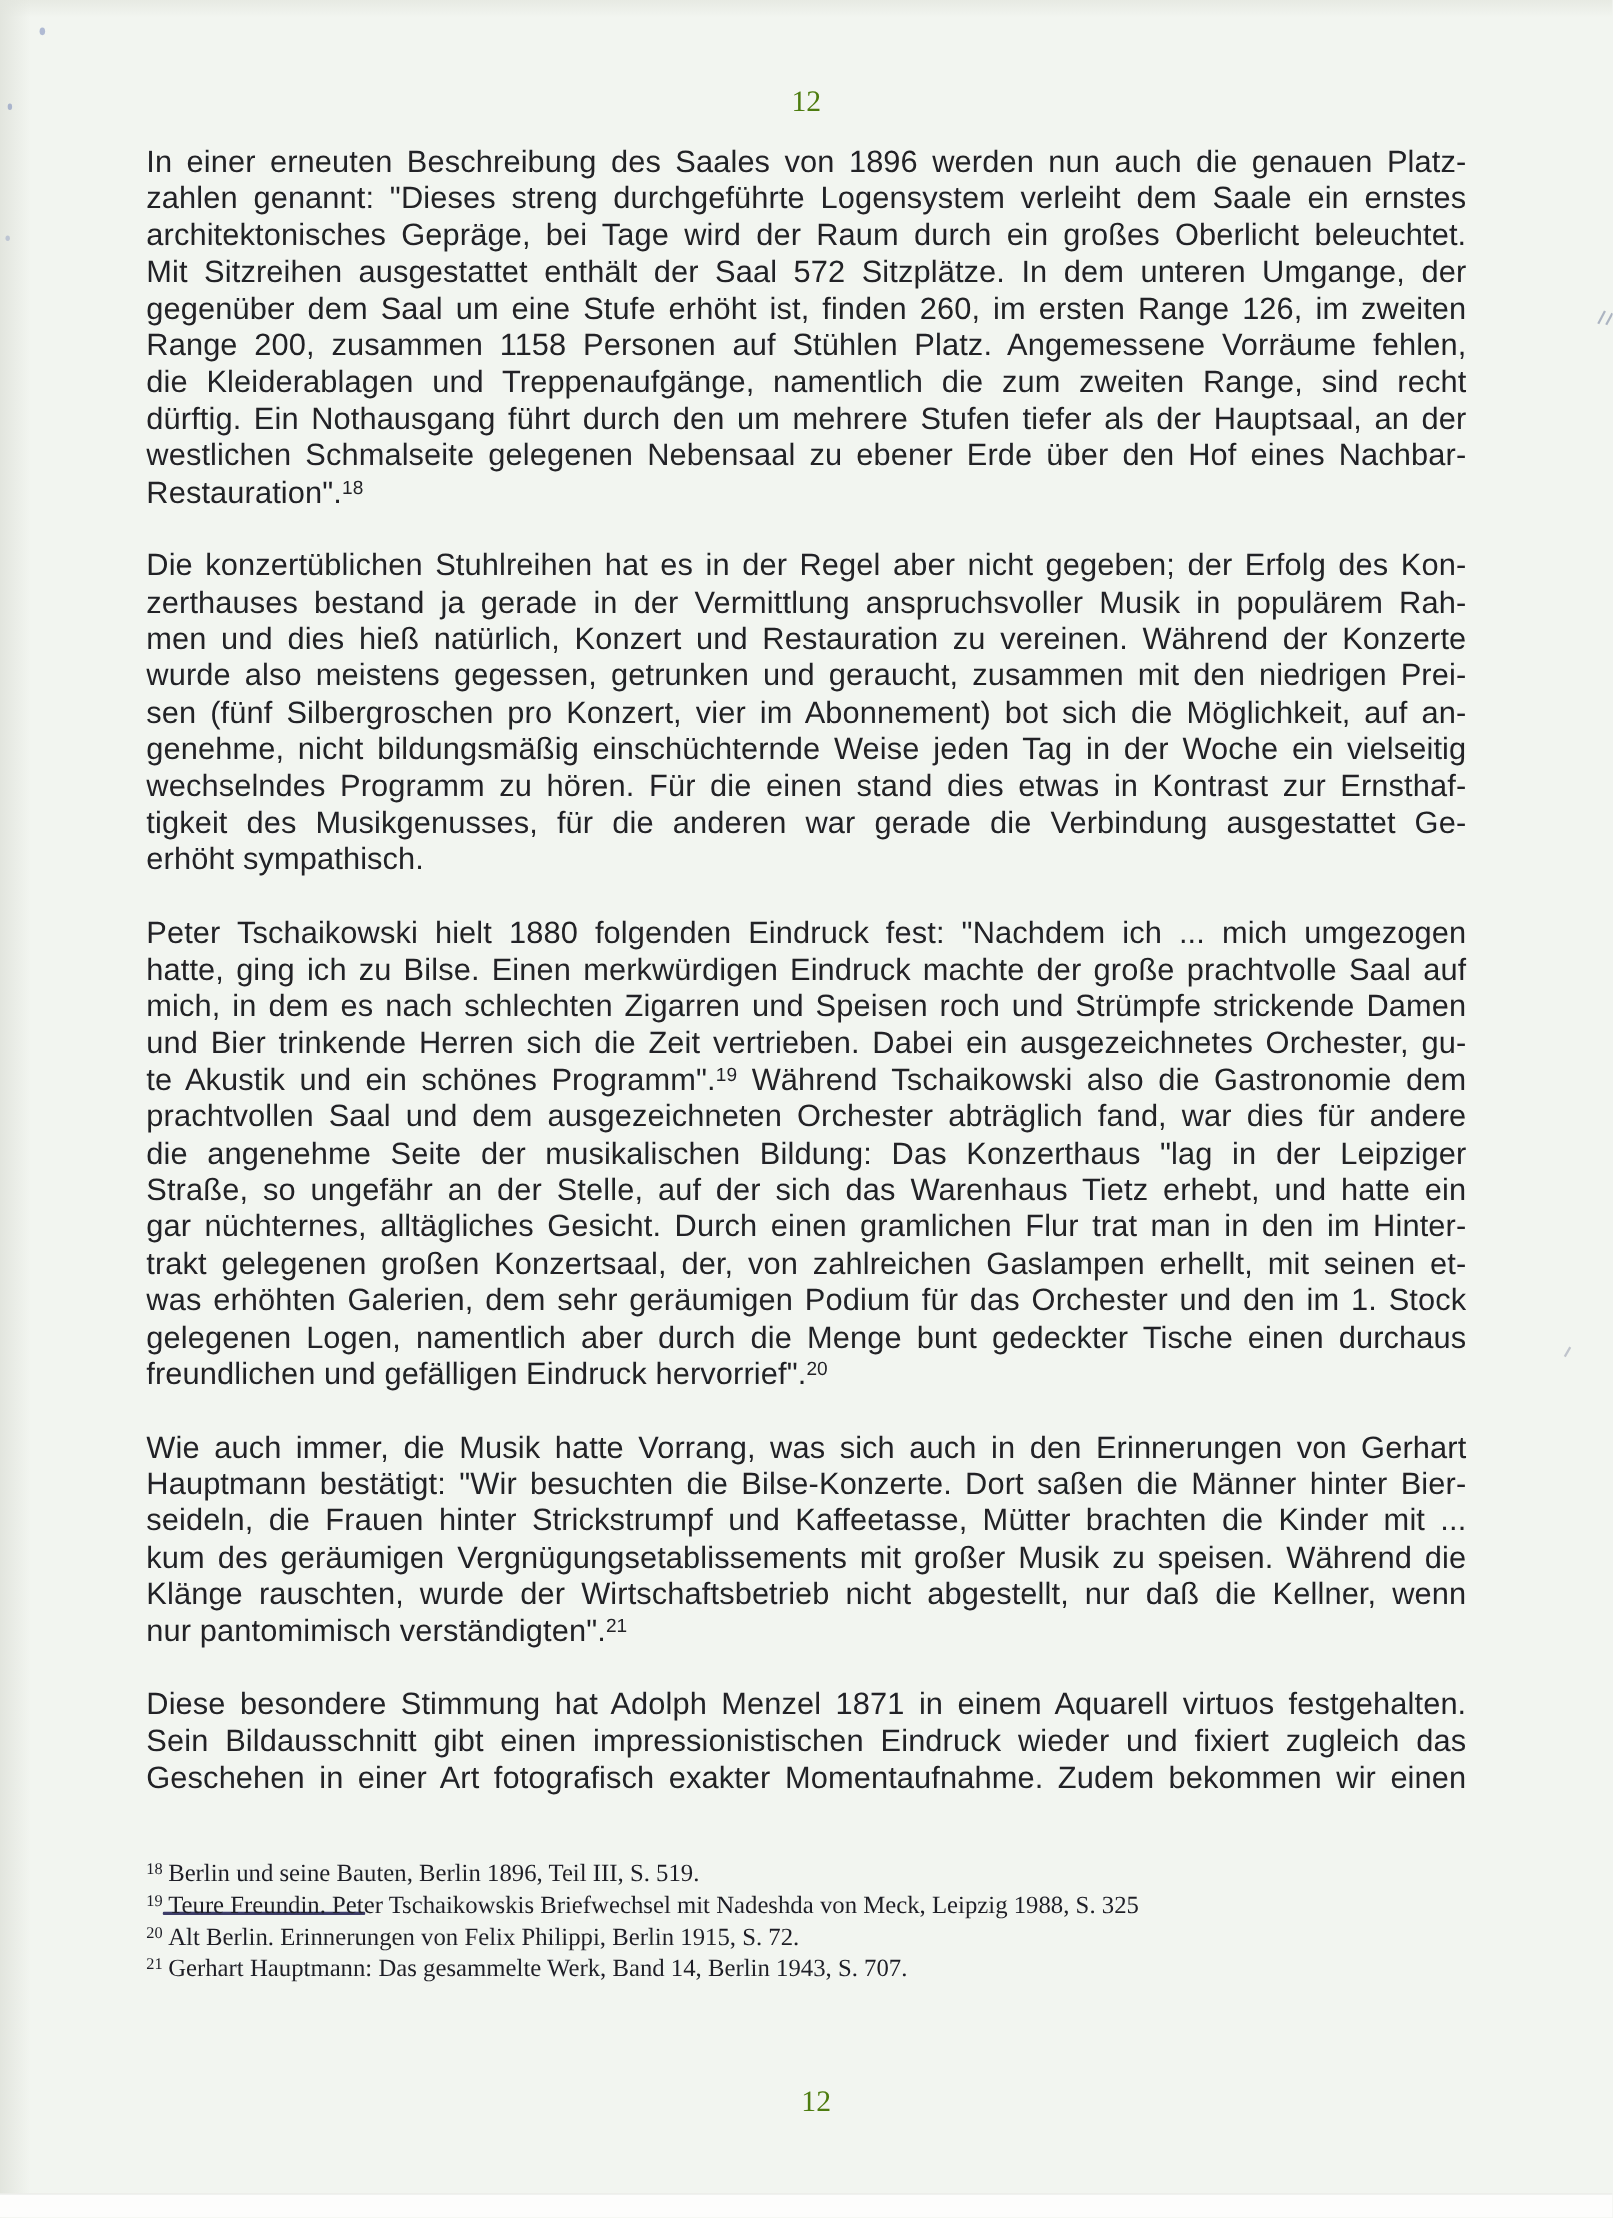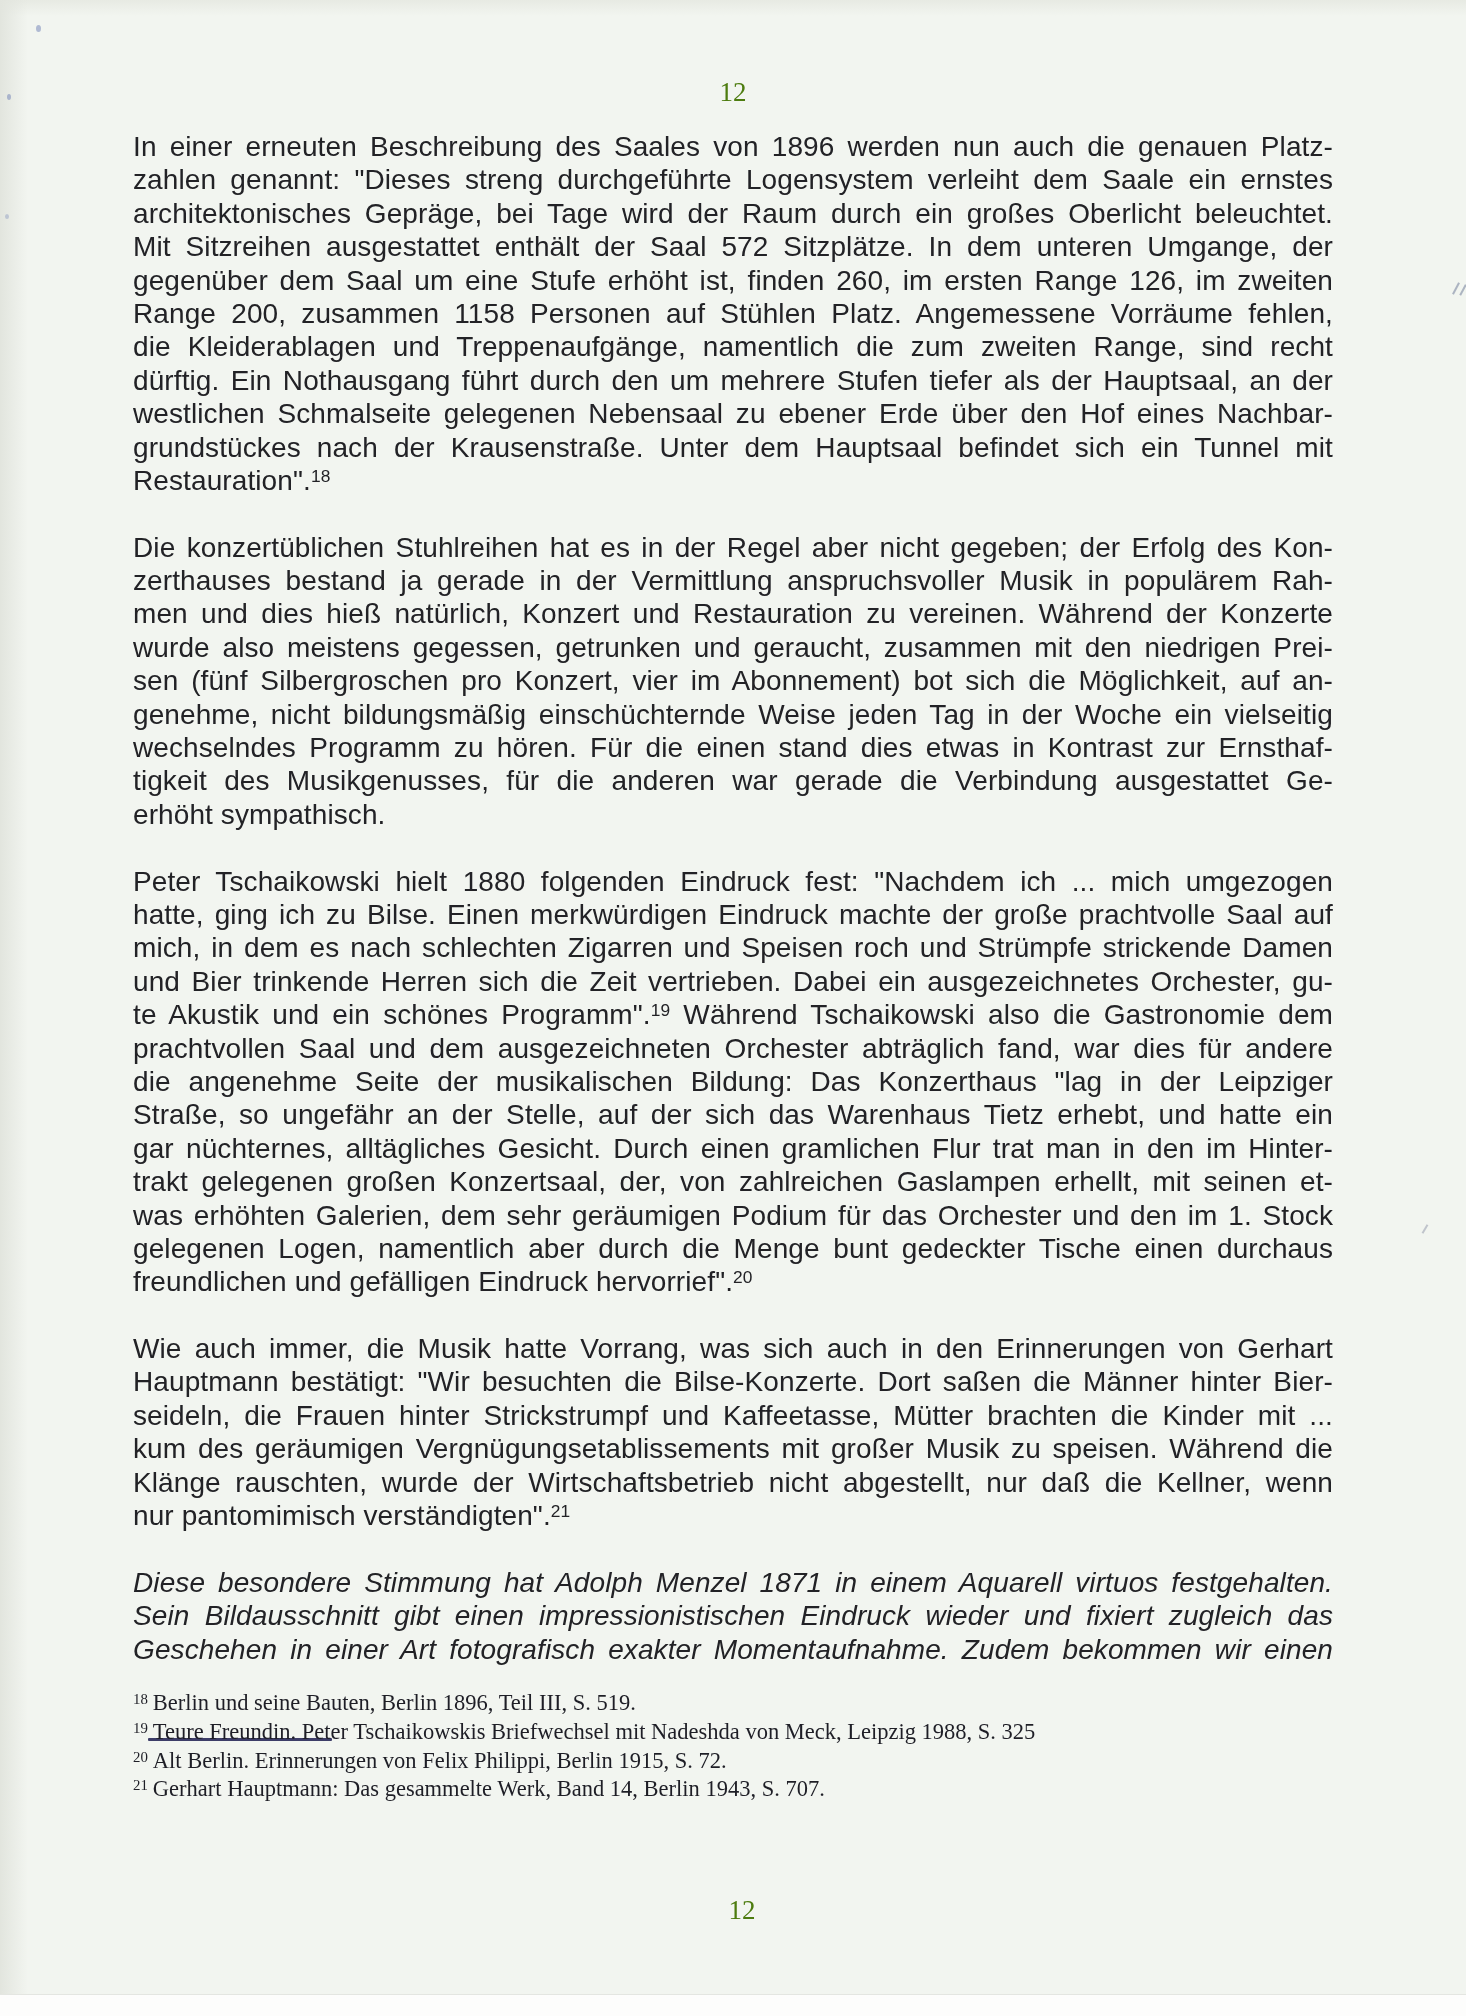--- a/index.html
+++ b/index.html
@@ -32,21 +32,21 @@
     text-align: center;
   }
   #header-num { top: 77px; left: 133px; width: 1200px; }
   #footer-num { top: 1895px; left: 142px; width: 1200px; }
   #body-text {
     position: absolute; left: 133px; top: 130px; width: 1200px;
     font-size: 28px; line-height: 33.4px;
     letter-spacing: 0.1px;
   }
   .paragraph { margin: 0 0 33.4px 0; }
-  .paragraph:last-child { margin-bottom: 12px; font-style: italic; }
+  .paragraph:last-child { margin-bottom: 12px; }
   .line {
     text-align: justify;
     text-align-last: justify;
     white-space: normal;
     overflow: hidden;
     height: 33.4px;
   }
   .line.last { text-align-last: left; }
   sup {
     font-size: 0.62em;
@@ -94,21 +94,20 @@
     <div class="paragraph">
       <div class="line">In einer erneuten Beschreibung des Saales von 1896 werden nun auch die genauen Platz-</div>
       <div class="line">zahlen genannt: "Dieses streng durchgeführte Logensystem verleiht dem Saale ein ernstes</div>
       <div class="line">architektonisches Gepräge, bei Tage wird der Raum durch ein großes Oberlicht beleuchtet.</div>
       <div class="line">Mit Sitzreihen ausgestattet enthält der Saal 572 Sitzplätze. In dem unteren Umgange, der</div>
       <div class="line">gegenüber dem Saal um eine Stufe erhöht ist, finden 260, im ersten Range 126, im zweiten</div>
       <div class="line">Range 200, zusammen 1158 Personen auf Stühlen Platz. Angemessene Vorräume fehlen,</div>
       <div class="line">die Kleiderablagen und Treppenaufgänge, namentlich die zum zweiten Range, sind recht</div>
       <div class="line">dürftig. Ein Nothausgang führt durch den um mehrere Stufen tiefer als der Hauptsaal, an der</div>
       <div class="line">westlichen Schmalseite gelegenen Nebensaal zu ebener Erde über den Hof eines Nachbar-</div>
-      <div class="line">grundstückes nach der Krausenstraße. Unter dem Hauptsaal befindet sich ein Tunnel mit</div>
       <div class="line last">Restauration".<sup>18</sup></div>
     </div>
     <div class="paragraph">
       <div class="line">Die konzertüblichen Stuhlreihen hat es in der Regel aber nicht gegeben; der Erfolg des Kon-</div>
       <div class="line">zerthauses bestand ja gerade in der Vermittlung anspruchsvoller Musik in populärem Rah-</div>
       <div class="line">men und dies hieß natürlich, Konzert und Restauration zu vereinen. Während der Konzerte</div>
       <div class="line">wurde also meistens gegessen, getrunken und geraucht, zusammen mit den niedrigen Prei-</div>
       <div class="line">sen (fünf Silbergroschen pro Konzert, vier im Abonnement) bot sich die Möglichkeit, auf an-</div>
       <div class="line">genehme, nicht bildungsmäßig einschüchternde Weise jeden Tag in der Woche ein vielseitig</div>
       <div class="line">wechselndes Programm zu hören. Für die einen stand dies etwas in Kontrast zur Ernsthaf-</div>

